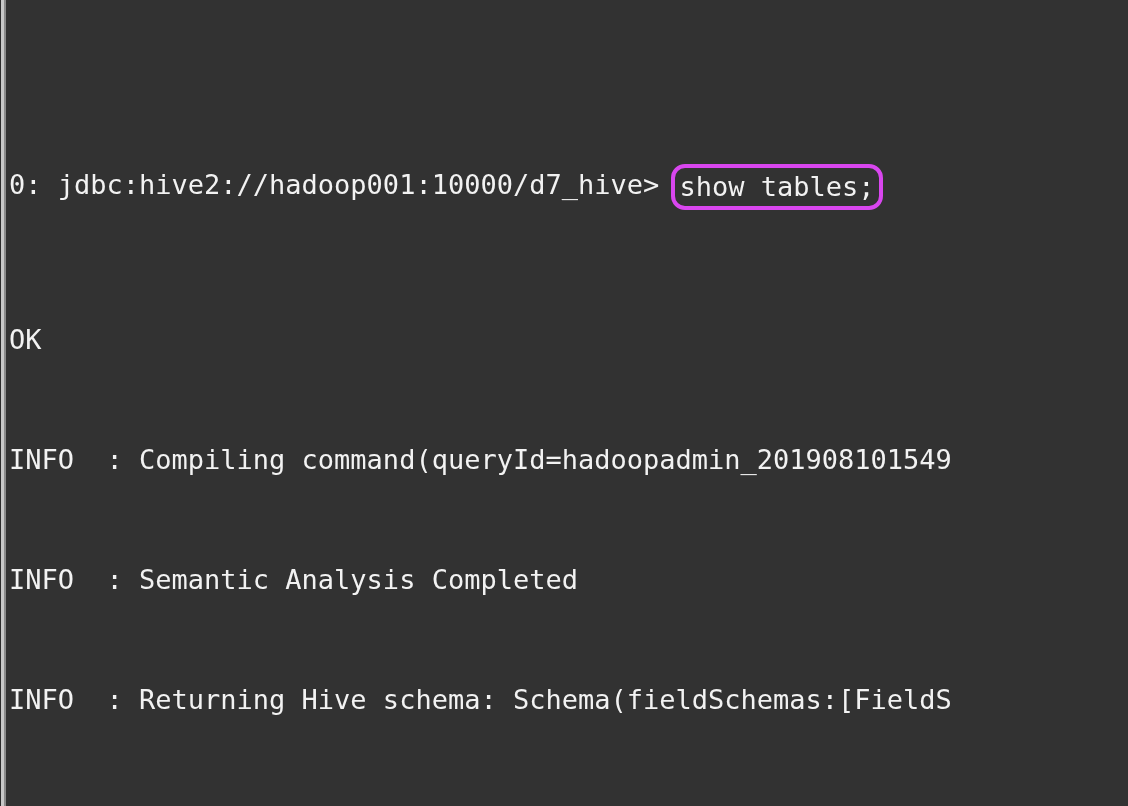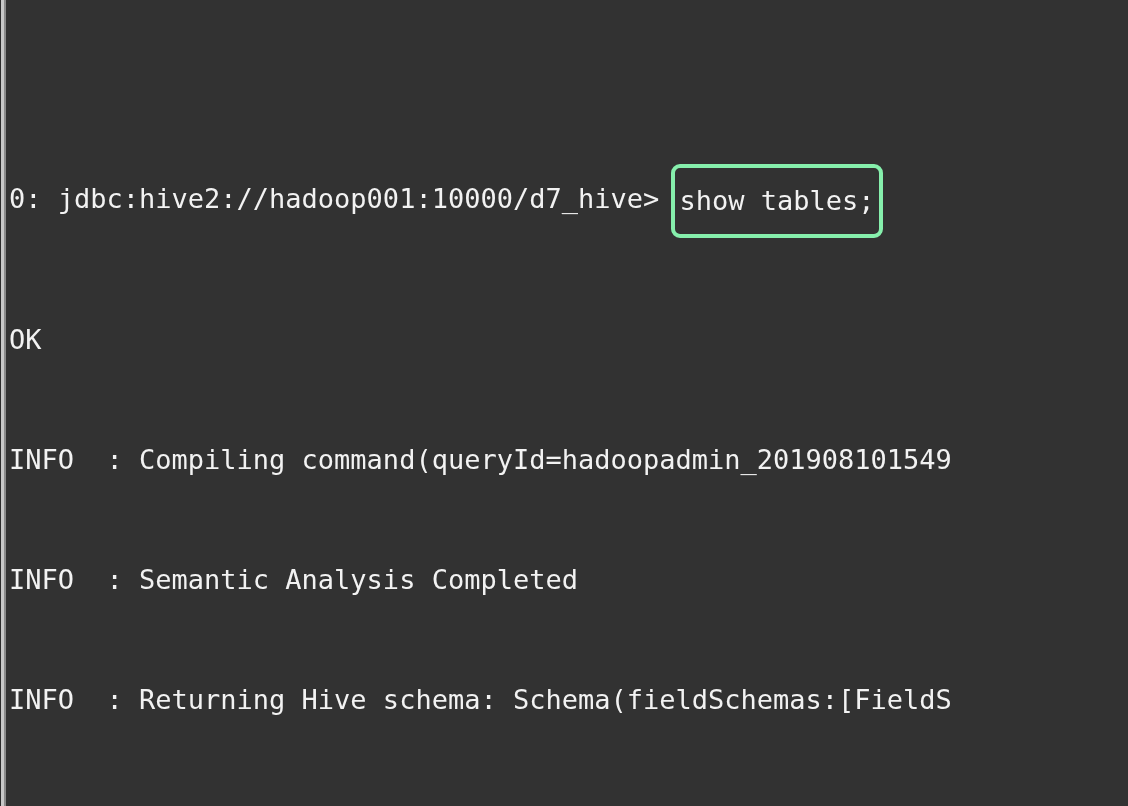--- a/index.html
+++ b/index.html
@@ -57,23 +57,23 @@
   .term-line {
     height: 40px;
     white-space: pre;
     position: relative;
   }
   .term-line.first-line { padding-top: 2px; height: 38px; }
 
   
   .cmd-highlight {
     display: inline-block;
-    border: 4px solid #86efac;
-    border-radius: 9px;
-    padding: 16px 4px;
+    border: 4px solid #d946ef;
+    border-radius: 14px;
+    padding: 2px 4px;
     margin: 0 -4px;
     position: relative;
     top: 2px;
     line-height: 34px;
     box-sizing: border-box;
   }
 </style>
 </head>
 <body>
 

